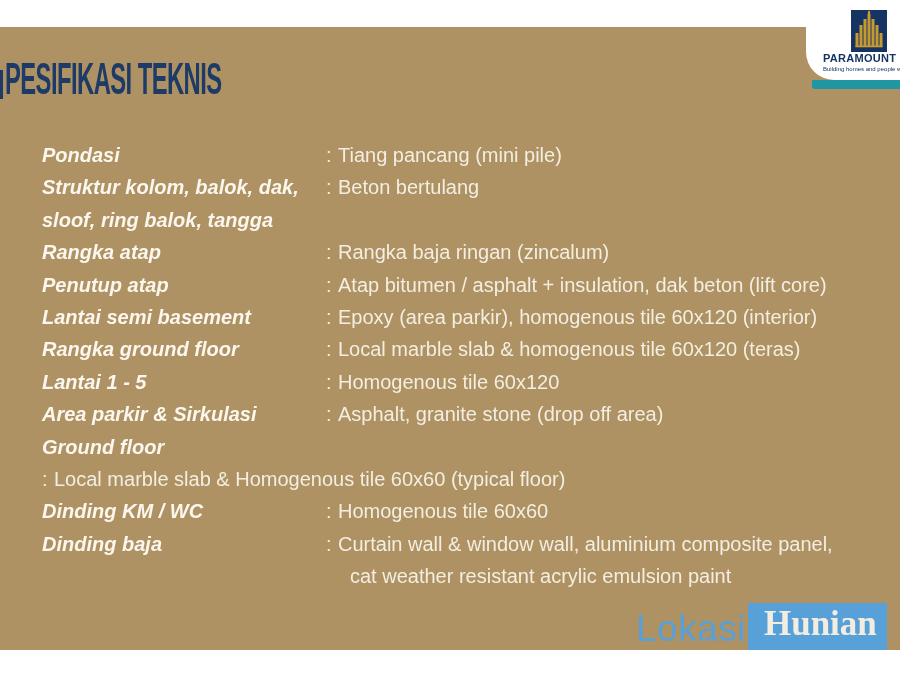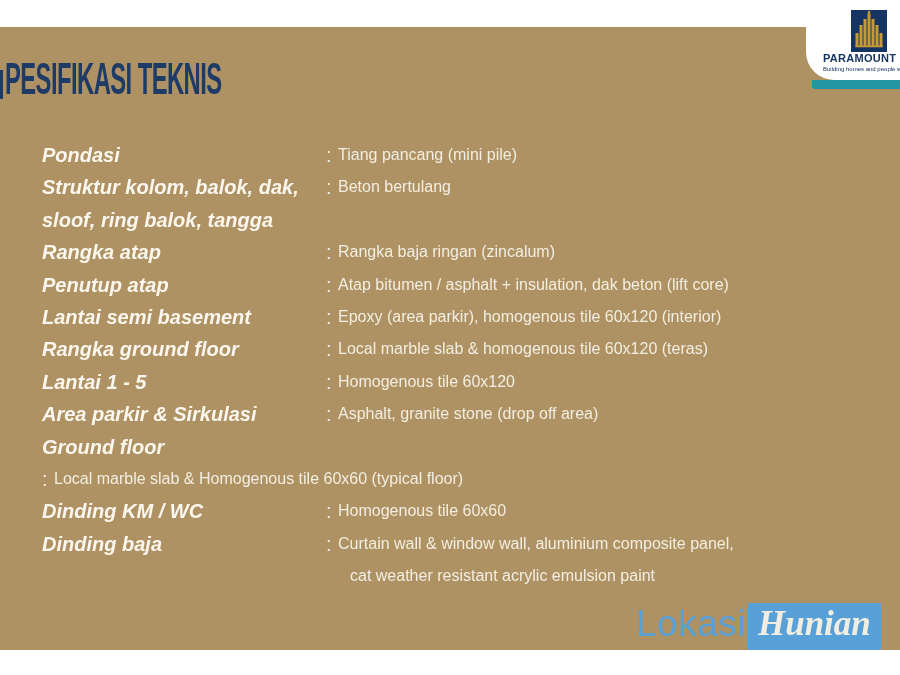--- a/index.html
+++ b/index.html
@@ -31,21 +31,21 @@
   .row{display:flex;height:32.4px;align-items:flex-start;white-space:nowrap;}
   .label{
     flex:0 0 284px;font-weight:bold;font-style:italic;
     font-size:20px;line-height:32.4px;color:var(--label_white,#fbf7ee);
   }
   .colon{
     display:inline-block;width:12px;font-size:20px;line-height:32.4px;
     color:var(--value_white,#f3eee1);
   }
   .value{
-    font-size:16px;line-height:32.4px;color:var(--value_white,#f3eee1);
+    font-size:20px;line-height:32.4px;color:var(--value_white,#f3eee1);
   }
   .value.cont{padding-left:12px;}
 
   .logo-card{
     position:absolute;right:0;top:0;width:94px;height:80px;
     background:#ffffff;border-bottom-left-radius:28px;
   }
   .logo-square{
     position:absolute;left:45px;top:10px;width:36px;height:42px;
     background:var(--logo_navy,#163461);
@@ -58,29 +58,29 @@
   .logo-tagline{
     position:absolute;left:17px;top:66px;font-size:6px;
     color:var(--logo_navy,#163461);white-space:nowrap;
   }
   .teal-bar{
     position:absolute;left:812px;top:80px;width:88px;height:9px;
     background:var(--teal,#2196a3);border-bottom-left-radius:3px;
   }
 
   .watermark{
-    position:absolute;left:636px;top:603px;display:flex;align-items:flex-start;
+    position:absolute;left:636px;top:603px;display:flex;align-items:flex-end;
   }
   .wm-prefix{
     font-size:37px;color:var(--blue,#58a0d8);letter-spacing:0.5px;
   }
   .wm-suffix{
     margin-left:2px;background:var(--blue,#58a0d8);
     font-family:"Liberation Serif", serif;font-weight:bold;font-size:35px;
-    color:#f2ede1;padding:1px 10px 6px 10px;font-style:italic;
+    color:#f2ede1;padding:1px 10px 6px 16px;
   }
 </style>
 </head>
 <body>
 
 <div class="tan-bg"></div>
 <div class="strip top"></div>
 <div class="strip bottom"></div>
 
 <div class="title-sliver"></div>

